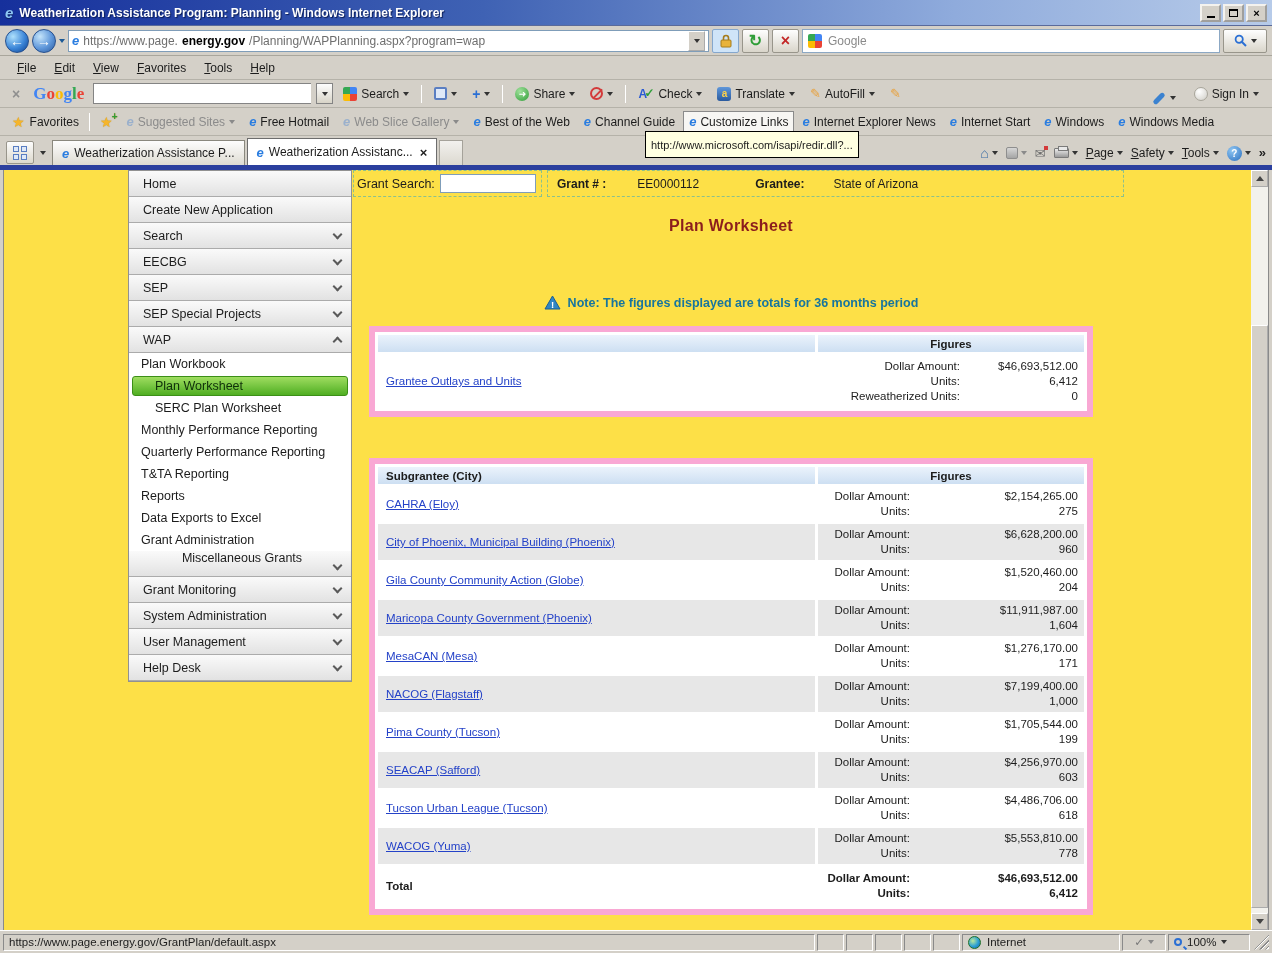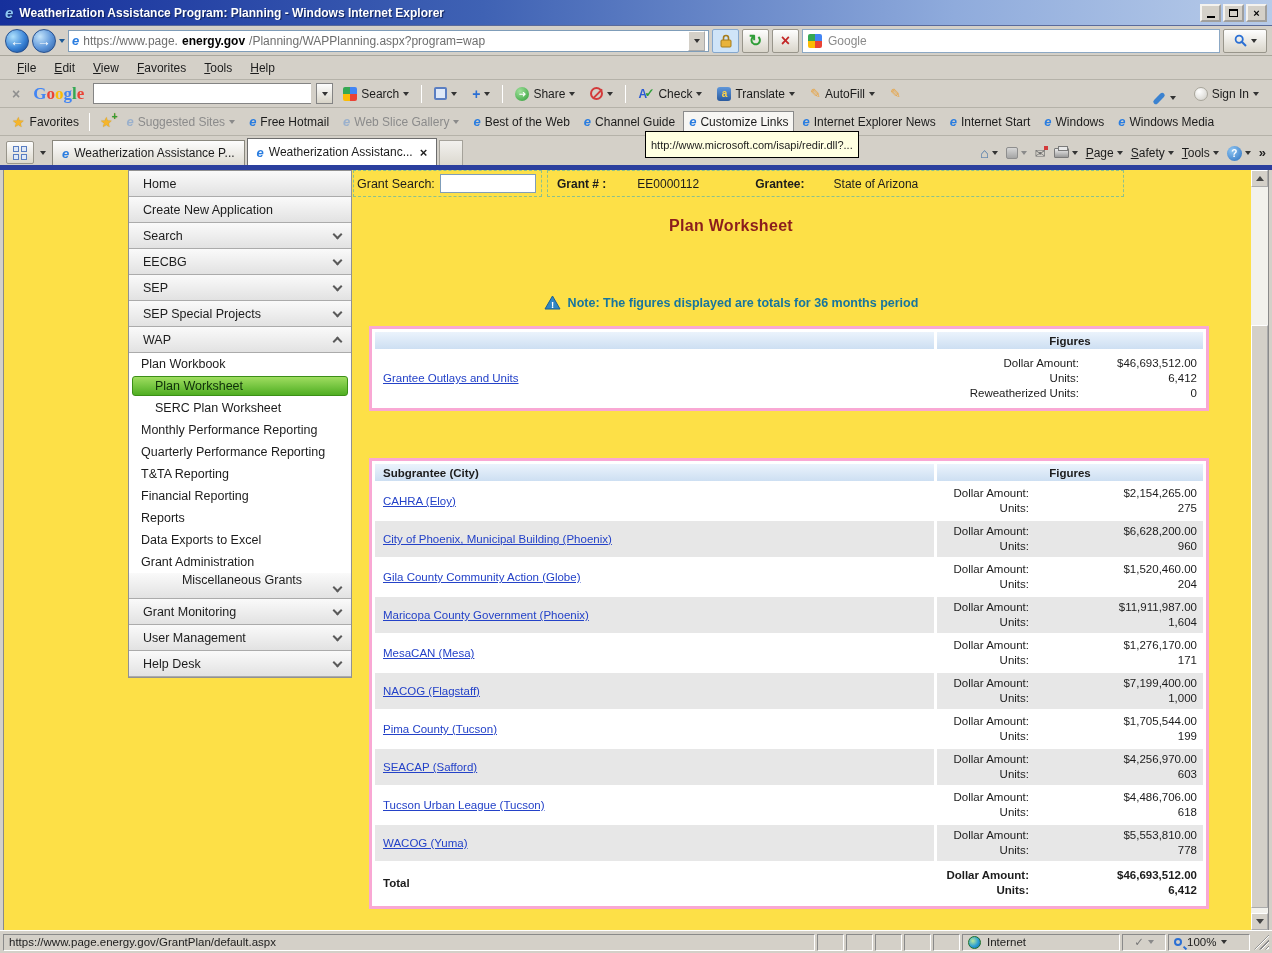--- a/index.html
+++ b/index.html
@@ -122,21 +122,21 @@
   .grant-left { position:absolute; left:349px; top:0; width:189px; height:27px; border:1px dashed #8cc08c; display:flex; align-items:center; gap:5px; padding:0 3px; font-size:12.5px; }
   .grant-input { width:96px; height:19px; border:1px solid #7f9db9; background:#fff; font:12px "Liberation Sans",sans-serif; }
   .grant-right { position:absolute; left:543px; top:0; width:577px; height:27px; border:1px dashed #8cc08c; display:flex; align-items:center; font-size:12px; }
   .gr-label { font-weight:bold; }
   .gr-l1 { margin-left:9px; } .gr-v1 { margin-left:31px; } .gr-l2 { margin-left:56px; } .gr-v2 { margin-left:29px; }
 
   .page-title { position:absolute; left:365px; top:47px; width:724px; text-align:center; font-size:16px; font-weight:bold; color:#8b1d1d; letter-spacing:.3px; }
   .note { position:absolute; left:365px; top:125px; width:724px; display:flex; align-items:center; justify-content:center; gap:7px; color:#17759e; font-weight:bold; font-size:12.5px; }
 
   
-  .datatable { position:absolute; background:#fff; border:3px solid #f9a8d4; padding:3px; width:840px; }
+  .datatable { position:absolute; background:#fff; border:6px solid #f9a8d4; padding:3px; width:724px; }
   .t1 { left:365px; top:156px; }
   .t2 { left:365px; top:288px; }
   .tgrid { display:grid; grid-template-columns:1fr 266px; gap:2px 3px; }
   .th { height:17px; background:linear-gradient(#ebf3fc,#cddff2); display:flex; align-items:center; font-weight:bold; font-size:11.5px; }
   .th.center { justify-content:center; }
   .th.left { padding-left:8px; }
   .cell { background:#fff; font-size:11.5px; display:flex; align-items:center; min-height:36px; }
   .cell.alt { background:#e7e7e7; }
   .cell.link-cell { padding-left:8px; }
   .t1 .cell { min-height:54px; }
@@ -458,37 +458,38 @@
       <div class="sb-sub">
         <span>Monthly Performance Reporting</span>
       </div>
       <div class="sb-sub">
         <span>Quarterly Performance Reporting</span>
       </div>
       <div class="sb-sub">
         <span>T&amp;TA Reporting</span>
       </div>
       <div class="sb-sub">
-        <span>Financial Reporting</span>
-      </div>
-      <div class="sb-sub">
         <span>Reports</span>
       </div>
       <div class="sb-sub">
         <span>Data Exports to Excel</span>
       </div>
       <div class="sb-sub">
         <span>Grant Administration</span>
       </div>
       <div class="sb-header">
         <span>Miscellaneous Grants</span>
         <span class="chev down"></span>
       </div>
       <div class="sb-header">
         <span>Grant Monitoring</span>
+        <span class="chev down"></span>
+      </div>
+      <div class="sb-header">
+        <span>System Administration</span>
         <span class="chev down"></span>
       </div>
       <div class="sb-header">
         <span>User Management</span>
         <span class="chev down"></span>
       </div>
       <div class="sb-header">
         <span>Help Desk</span>
         <span class="chev down"></span>
       </div>

